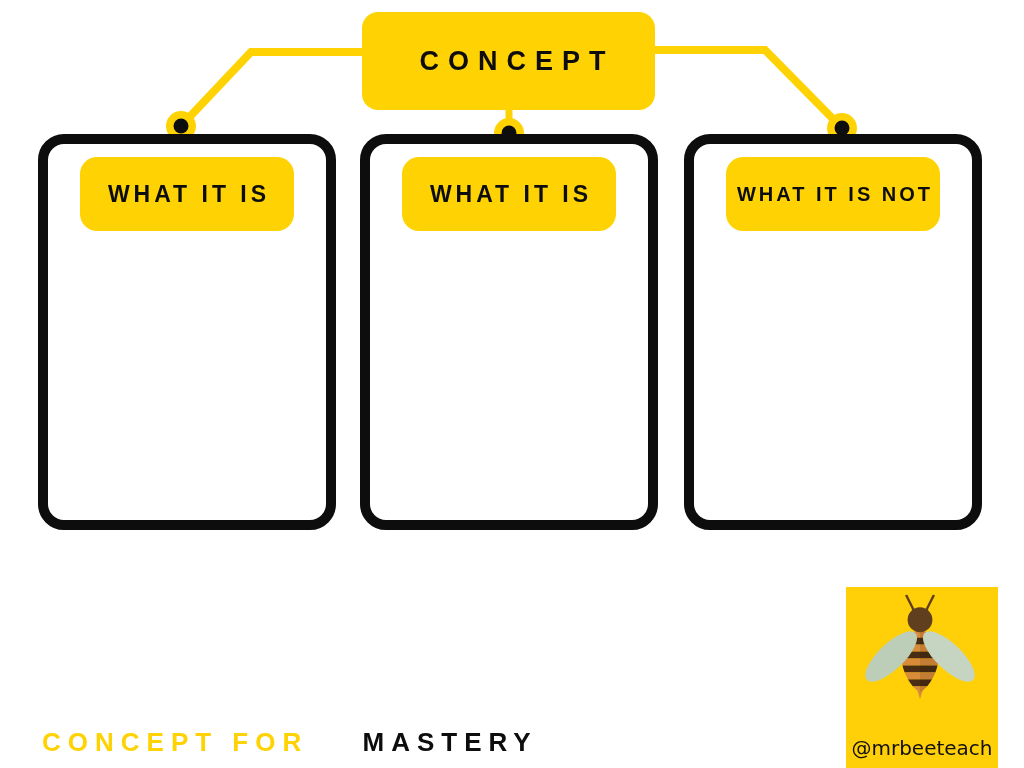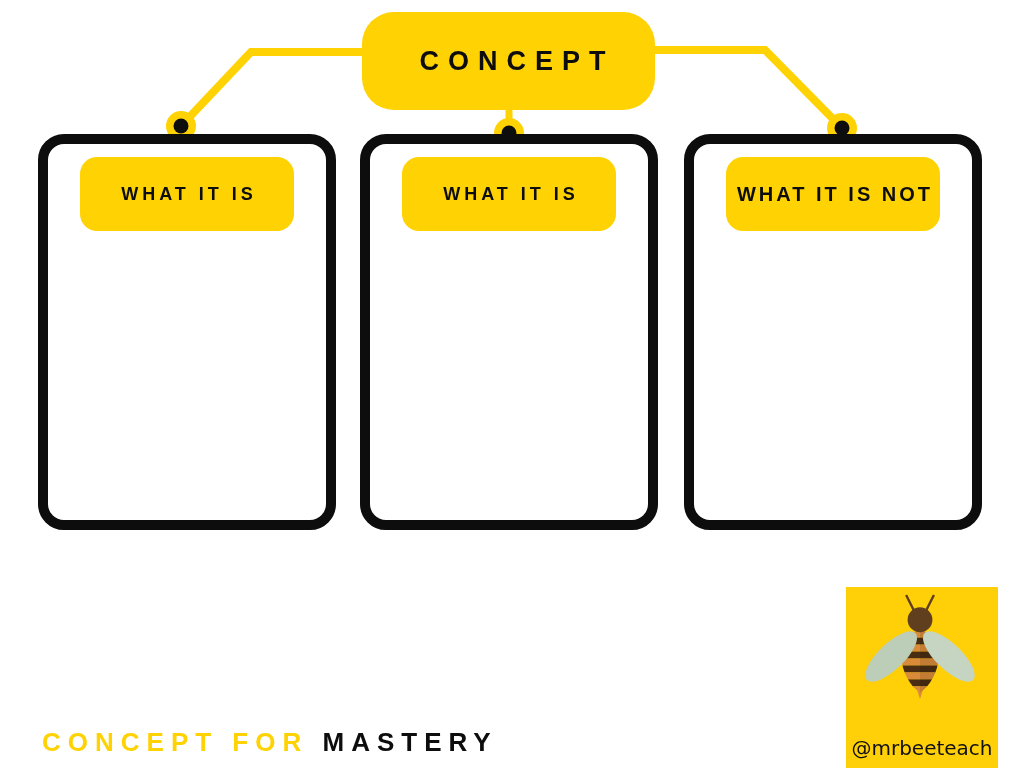--- a/index.html
+++ b/index.html
@@ -9,41 +9,41 @@
   }
   *{box-sizing:border-box;margin:0;padding:0;}
   html,body{width:1024px;height:768px;}
   body{font-family:"Liberation Sans", sans-serif;background:#ffffff;}
   .canvas{position:relative;width:1024px;height:768px;background:#ffffff;overflow:hidden;}
 
   svg.connector-layer{position:absolute;left:0;top:0;width:1024px;height:768px;}
 
   .concept-box{
     position:absolute;left:362px;top:12px;width:293px;height:98px;
-    background:var(--yellow);border-radius:32px;
+    background:var(--yellow);border-radius:16px;
     display:flex;align-items:center;justify-content:center;padding-left:8px;
   }
   .concept-box .concept-label{
     font-weight:bold;font-size:27px;letter-spacing:9px;color:var(--ink);
     padding-left:9px; 
   }
 
   .card{
     position:absolute;top:134px;width:298px;height:396px;
     background:#ffffff;border:10px solid var(--ink);border-radius:26px;
   }
   .card-1{left:38px;}
   .card-2{left:360px;}
   .card-3{left:684px;}
 
   .card-label{
     position:absolute;left:50%;transform:translateX(-50%);top:13px;
     width:214px;height:74px;background:var(--yellow);border-radius:17px;
     display:flex;align-items:center;justify-content:center;
-    font-weight:bold;font-size:18px;letter-spacing:4px;color:var(--ink);
+    font-weight:bold;font-size:23px;letter-spacing:4px;color:var(--ink);
     white-space:nowrap;
   }
   .card-label span{padding-left:4px;}
   .card-3 .card-label{font-size:20px;letter-spacing:3px;}
 
   .card-body{position:absolute;left:8px;top:96px;right:8px;bottom:8px;}
 
   .logo{
     position:absolute;left:846px;top:587px;width:152px;height:184px;
     background:var(--logo-yellow);
@@ -53,21 +53,21 @@
   .logo .handle{
     position:absolute;left:0;right:0;bottom:11px;text-align:center;
     font-family:"DejaVu Sans", cursive;font-size:20px;color:#111111;
   }
 
   .footer-title{
     position:absolute;left:42px;top:727px;
     font-weight:bold;font-size:26px;letter-spacing:7px;white-space:nowrap;
   }
   .footer-title .hl{color:var(--yellow);}
-  .footer-title .rest{color:var(--ink);}
+  .footer-title .rest{color:var(--ink);margin-left:40px;}
 </style>
 </head>
 <body>
 
 <div class="canvas">
 
   <svg class="connector-layer" viewBox="0 0 1024 768" aria-hidden="true">
     <polyline points="362,52 251,52 181,126" fill="none" stroke="#ffd303" stroke-width="8"></polyline>
     <polyline points="655,50 765,50 842,128" fill="none" stroke="#ffd303" stroke-width="8"></polyline>
     <line x1="509" y1="102" x2="509" y2="133" stroke="#ffd303" stroke-width="7"></line>

